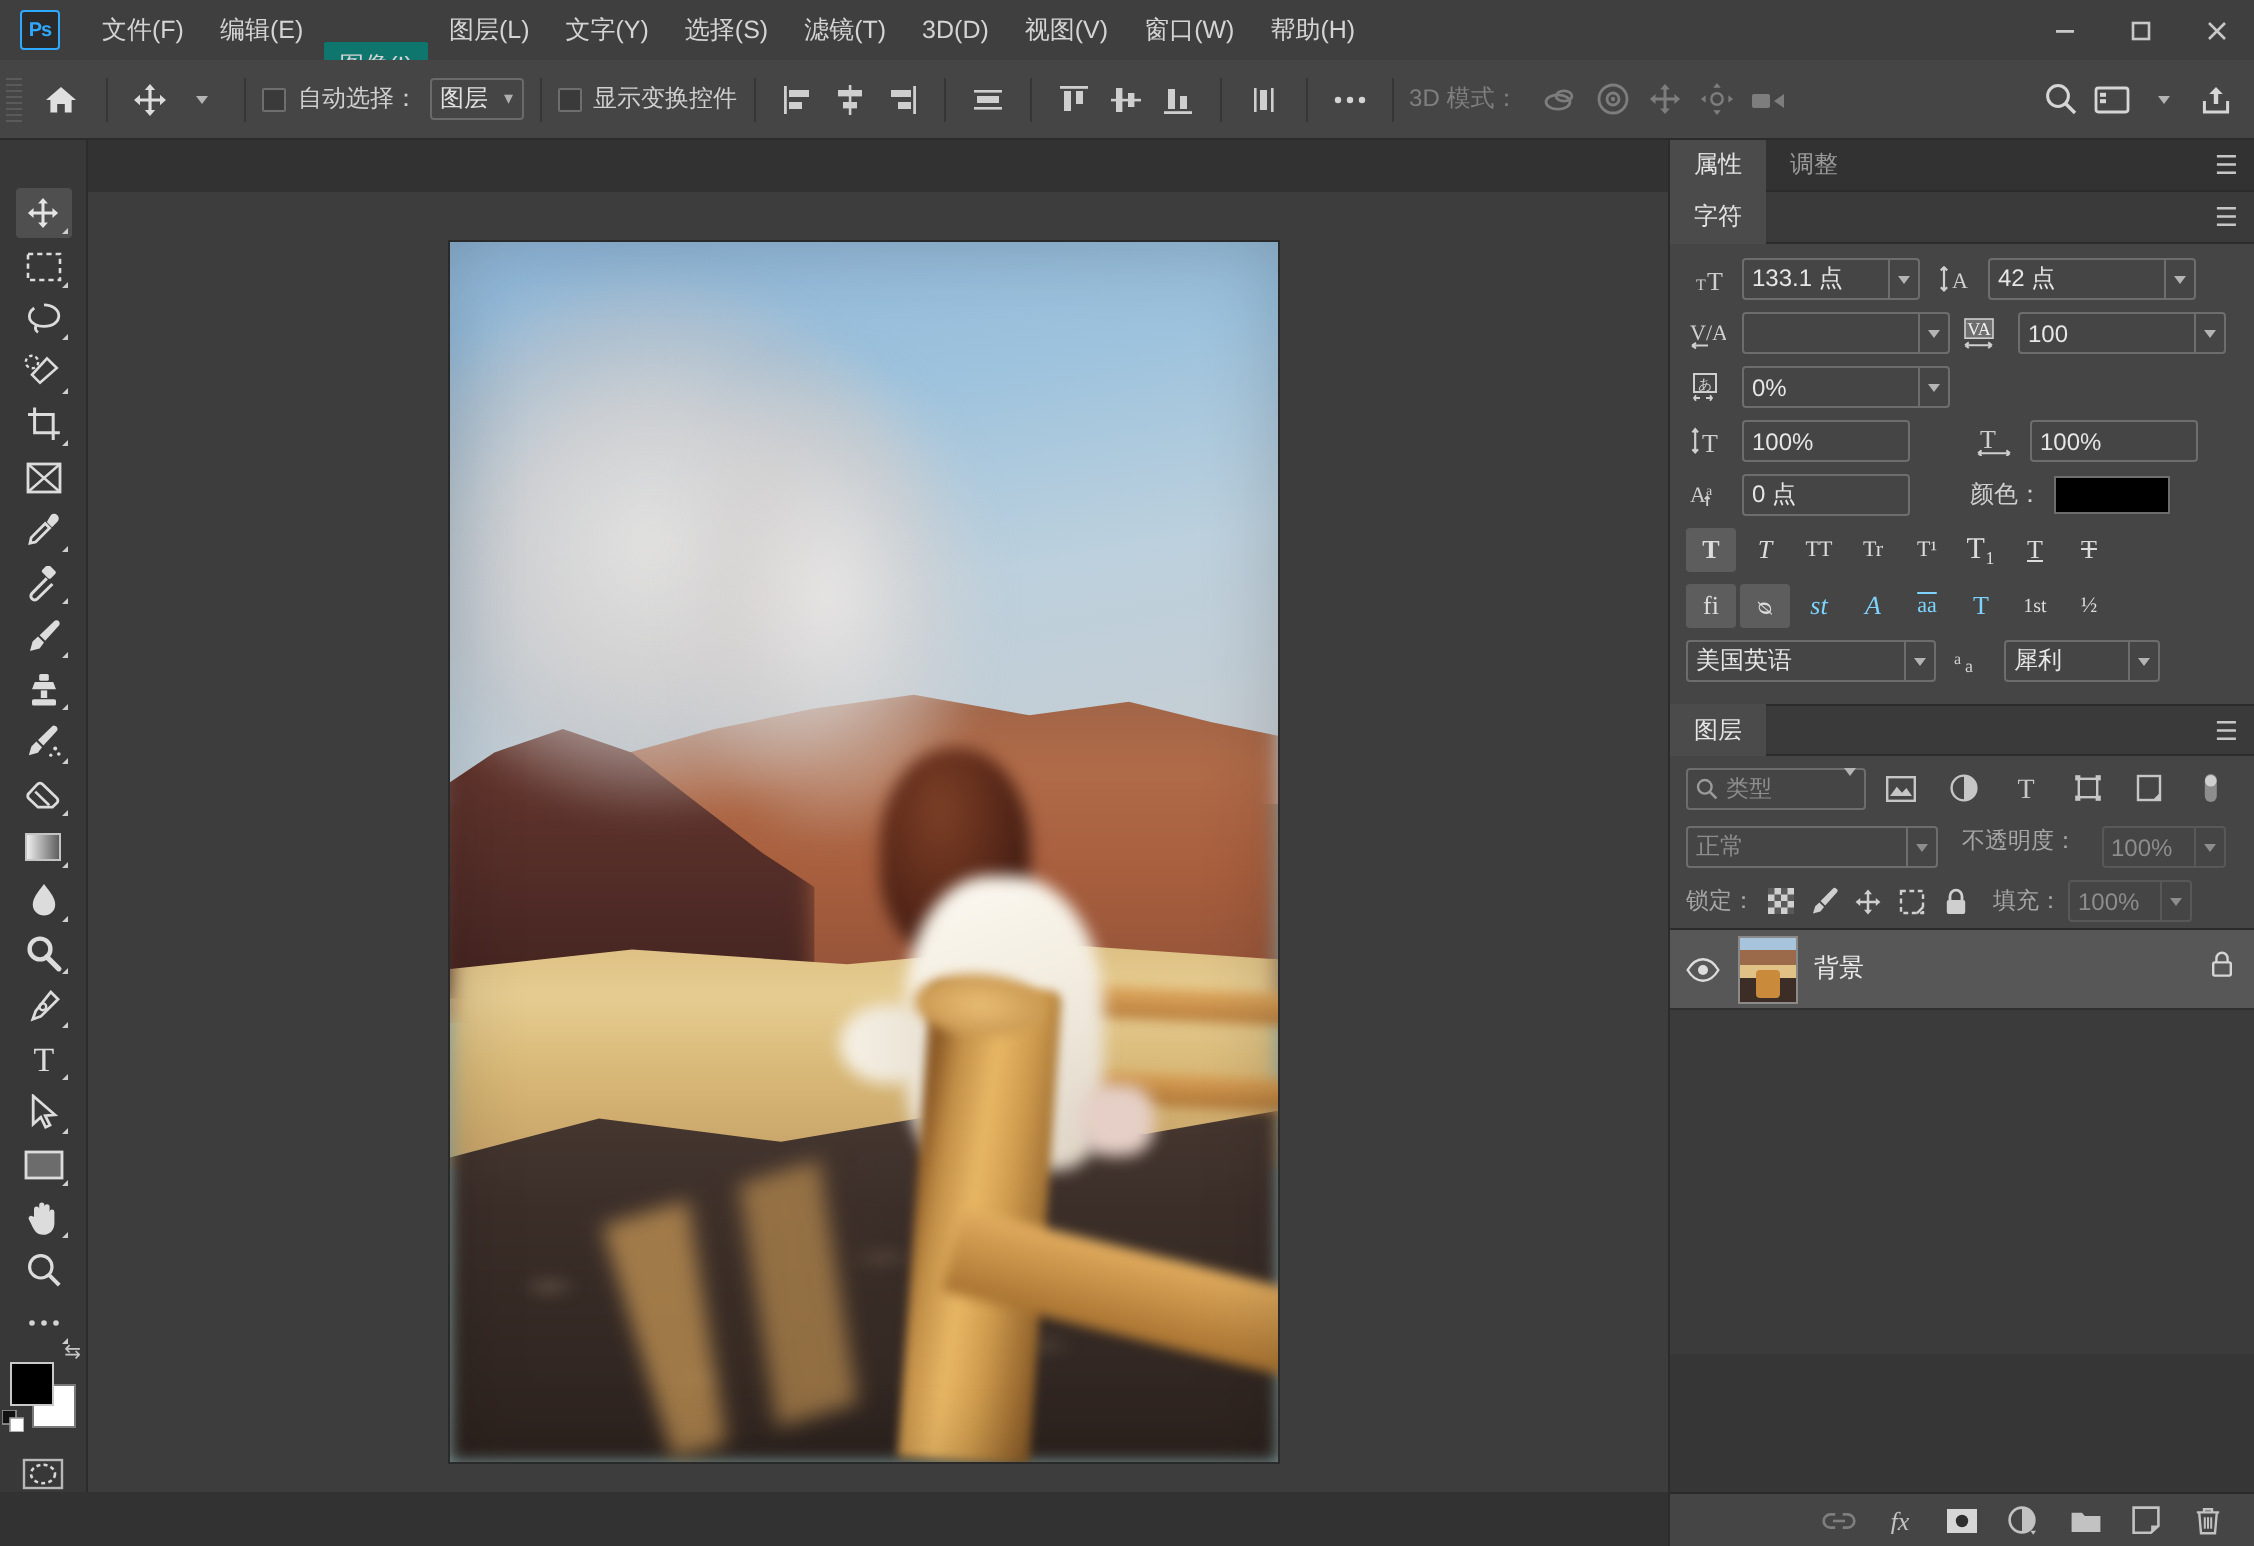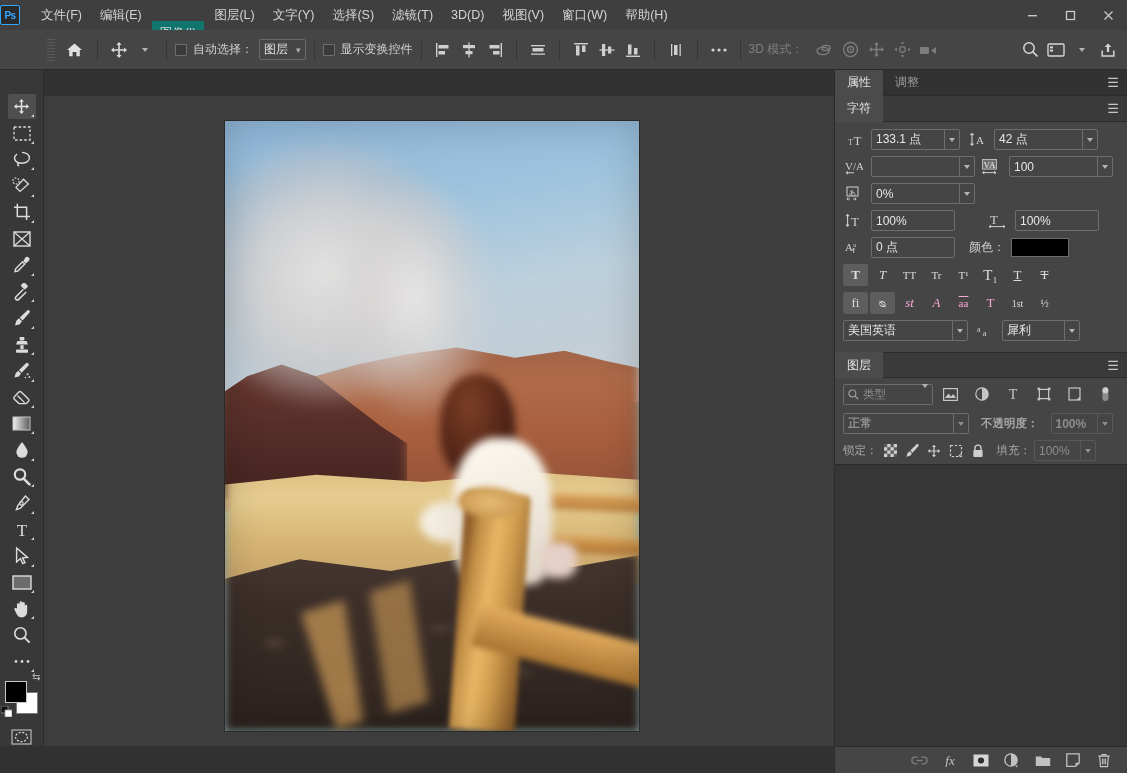--- a/index.html
+++ b/index.html
@@ -11,21 +11,21 @@
     -webkit-font-smoothing: antialiased;
   }
   .app { position: relative; width: 1127px; height: 773px; background: #323232; }
 
   
   .menubar {
     position: absolute; top: 0; left: 0; width: 1127px; height: 30px;
     background: #3f3f3f; display: flex; align-items: center;
   }
   .ps-logo {
-    width: 20px; height: 20px; margin-right: 12px;
+    width: 20px; height: 20px; margin-left: 10px; margin-right: 12px;
     border: 1px solid #31a8ff; border-radius: 2px; background: #2a2a2a;
     color: #31a8ff; font-size: 10px; font-weight: bold;
     display: flex; align-items: center; justify-content: center;
     letter-spacing: -0.5px;
   }
   .menu-item {
     color: #d4d4d4; font-size: 12.5px; padding: 4px 8px; margin: 0 1px;
     white-space: nowrap; border-radius: 1px;
   }
   .menu-item.active { background: #0f766e; margin-top: 36px; }
@@ -34,21 +34,20 @@
     width: 38px; height: 30px; display: flex; align-items: center; justify-content: center;
     color: #c8c8c8; font-size: 12px;
   }
   .winbtn svg { display: block; }
 
   
   .optionsbar {
     position: absolute; top: 30px; left: 0; width: 1127px; height: 40px;
     background: #454545; display: flex; align-items: center;
     border-bottom: 1px solid #2b2b2b;
-    padding-left: 44px;
   }
   .grip {
     width: 8px; height: 22px; margin-left: 3px; margin-right: 4px;
     background-image: repeating-linear-gradient(to bottom, #6b6b6b 0 1px, transparent 1px 3px);
     background-size: 2px 100%; background-repeat: repeat-x; opacity: .55;
   }
   .ob-sep { width: 1px; height: 22px; background: #363636; margin: 0 8px; }
   .ob-icon {
     width: 26px; height: 26px; display: flex; align-items: center; justify-content: center;
     color: #d0d0d0;
@@ -285,30 +284,30 @@
   .ficon { width: 22px; color: #cfcfcf; font-size: 12px; display: flex; align-items: center; justify-content: center; flex: 0 0 22px; }
   .swatch-color { width: 58px; height: 19px; background: #000; border: 1px solid #6d6d6d; }
 
   .style-row { display: flex; align-items: center; gap: 2px; padding: 3px 8px; }
   .sbtn {
     width: 25px; height: 22px; display: flex; align-items: center; justify-content: center;
     color: #dcdcdc; font-size: 13px; border-radius: 2px;
     font-family: "Liberation Serif", serif;
   }
   .sbtn.on { background: #5d5d5d; }
-  .sbtn.off { color: #f9a8d4; }
+  .sbtn.off { color: #7dd3fc; }
 
   .lay-filter { display: flex; align-items: center; padding: 5px 8px; gap: 4px; }
   .lay-search {
     width: 90px; height: 21px; border: 1px solid #6d6d6d; border-radius: 2px;
     display: flex; align-items: center; padding: 0 4px; gap: 4px;
     color: #8d8d8d; font-size: 11.5px;
   }
   .lfi { width: 27px; height: 22px; display: flex; align-items: center; justify-content: center; color: #c6c6c6; }
-  .blend-row { display: flex; align-items: center; padding: 3px 8px; gap: 12px; font-weight: bold; }
+  .blend-row { display: flex; align-items: flex-start; padding: 3px 8px; gap: 12px; }
   .lock-row { display: flex; align-items: center; padding: 3px 8px; gap: 3px; color: #a6a6a6; font-size: 11.5px; }
   .lockicon { width: 19px; height: 18px; display: flex; align-items: center; justify-content: center; color: #cfcfcf; }
 
   .layer-list { background: #3b3b3b; height: 212px; }
   .layer-row {
     display: flex; align-items: center; height: 40px; background: #575757;
     border-bottom: 1px solid #2f2f2f; padding: 0 6px; gap: 8px;
   }
   .eye { width: 20px; display: flex; align-items: center; justify-content: center; color: #dcdcdc; }
   .lthumb { width: 30px; height: 34px; border: 1px solid #8a8a8a; overflow: hidden; position: relative; background: #7a5a3a; }
@@ -836,21 +835,21 @@
         <span class="ficon">
           <svg width="18" height="15" viewBox="0 0 18 15">
               <text x="0" y="11" font-family="Liberation Serif,serif" font-size="11" fill="#cfcfcf">A</text>
               <text x="8" y="7.4" font-family="Liberation Serif,serif" font-size="7" fill="#cfcfcf">a</text>
               <path d="M8.6 13 V8.4 M7.4 9.6 L8.6 8.2 L9.8 9.6" stroke="#cfcfcf" stroke-width="0.9" fill="none"></path>
             </svg>
         </span>
         <div class="fld nodd" style="width:84px">
           <span class="val">0 点</span>
         </div>
-        <span style="margin-left:8px;color:#cfcfcf;font-size:12px">颜色：</span>
+        <span style="margin-left:24px;color:#cfcfcf;font-size:12px">颜色：</span>
         <div class="swatch-color"></div>
       </div>
 
       <div class="style-row">
         <div class="sbtn on" style="font-weight:bold">T</div>
         <div class="sbtn" style="font-style:italic">T</div>
         <div class="sbtn" style="font-size:11px">TT</div>
         <div class="sbtn" style="font-size:11px">Tr</div>
         <div class="sbtn" style="font-size:11px">T¹</div>
         <div class="sbtn" style="font-size:15px">T₁</div>
@@ -1005,20 +1004,41 @@
           <span class="val">100%</span>
           <span class="dd" style="border-left-color:#585858">
               <span class="caret" style="border-top-color:#8d8d8d"></span>
             </span>
         </div>
       </div>
     </div>
 
     <div class="divider-h"></div>
 
+    <div class="layer-list">
+      <div class="layer-row">
+        <div class="eye">
+          <svg width="17" height="12" viewBox="0 0 17 12">
+              <path d="M0.8 6 C3.4 1.6 6 0.6 8.5 0.6 C11 0.6 13.6 1.6 16.2 6 C13.6 10.4 11 11.4 8.5 11.4 C6 11.4 3.4 10.4 0.8 6 Z" fill="none" stroke="#dcdcdc" stroke-width="1.2"></path>
+              <circle cx="8.5" cy="6" r="2.5" fill="#dcdcdc"></circle>
+            </svg>
+        </div>
+        <div class="lthumb">
+          <div style="position:absolute;inset:0;background:linear-gradient(180deg,#a8c4dc 0 18%,#9b6a4a 18% 42%,#e0c186 42% 62%,#3c2e26 62% 100%);"></div>
+          <div style="position:absolute;left:30%;top:52%;width:40%;height:44%;background:#c98a3c;border-radius:2px"></div>
+        </div>
+        <div class="lname">背景</div>
+        <div class="llock">
+          <svg width="12" height="14" viewBox="0 0 12 14">
+              <path d="M3.2 6.2 V4.2 a2.8 2.8 0 0 1 5.6 0 V6.2" fill="none" stroke="#d6d6d6" stroke-width="1.2"></path>
+              <rect x="1.6" y="6.2" width="8.8" height="6.6" rx="0.8" fill="none" stroke="#d6d6d6" stroke-width="1.2"></rect>
+            </svg>
+        </div>
+      </div>
+    </div>
 
     <div class="layer-footer">
       <div class="lfoot dim">
         <svg width="18" height="11" viewBox="0 0 18 11">
             <path d="M7 2 H4.4 a3.5 3.5 0 0 0 0 7 H7 M11 2 h2.6 a3.5 3.5 0 0 1 0 7 H11" fill="none" stroke="#7e7e7e" stroke-width="1.4"></path>
             <path d="M5.8 5.5 H12.2" stroke="#7e7e7e" stroke-width="1.4"></path>
           </svg>
       </div>
       <div class="lfoot">
         <svg width="16" height="14" viewBox="0 0 16 14">

